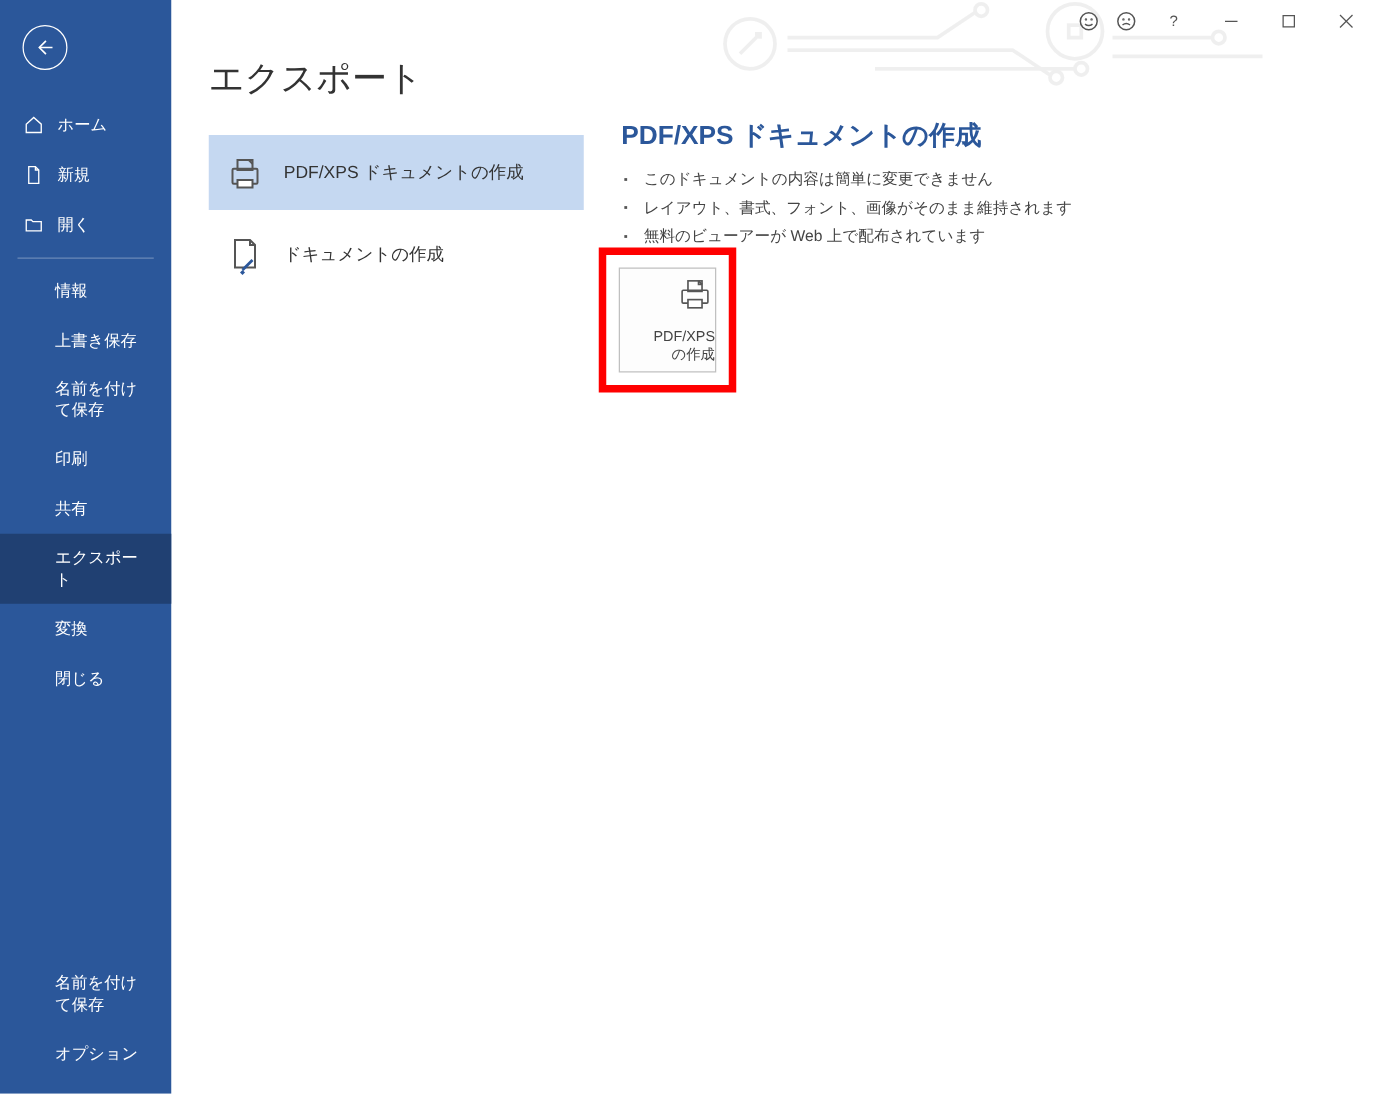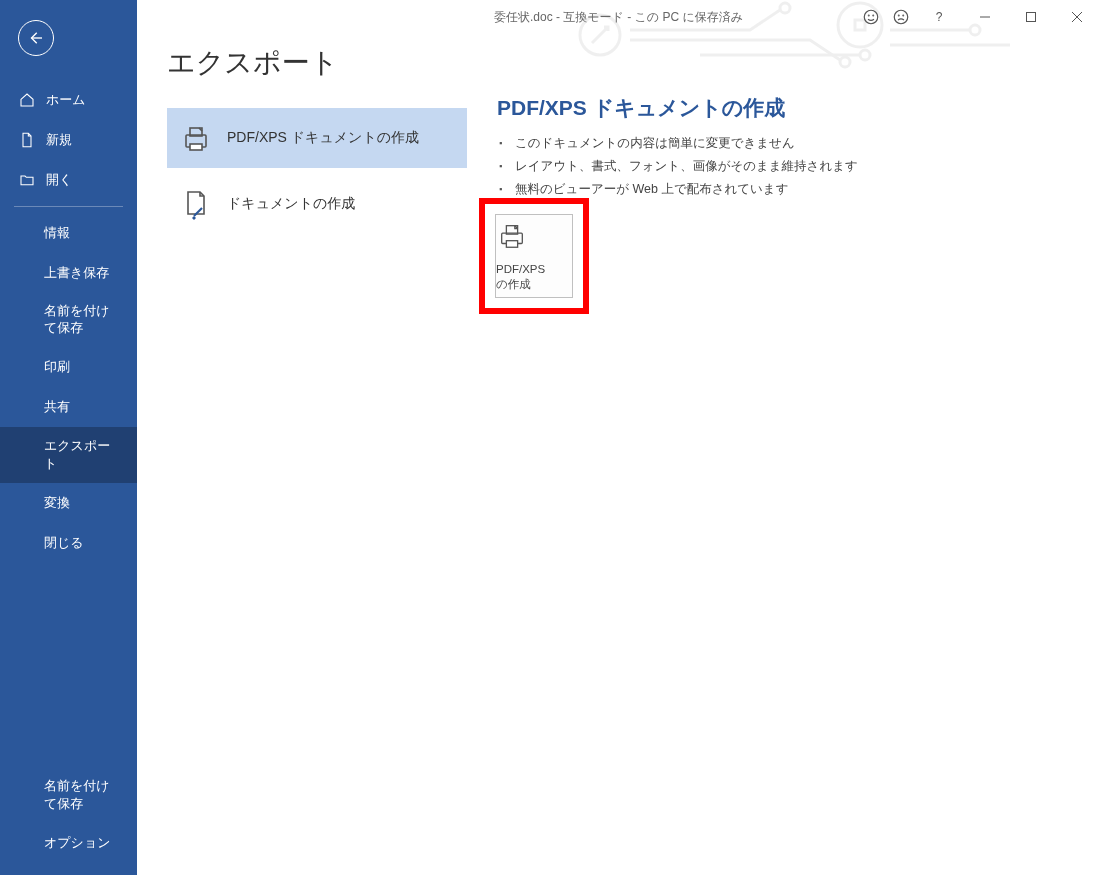--- a/index.html
+++ b/index.html
@@ -150,21 +150,21 @@
     z-index: 2;
     background: #fff;
   }
   .create-btn {
     width: 78px;
     height: 84px;
     border: 1px solid #c0c0c0;
     background: #fdfdfd;
     display: flex;
     flex-direction: column;
-    align-items: flex-start;
+    align-items: flex-end;
     justify-content: center;
     cursor: pointer;
     font-size: 11.5px;
     line-height: 1.25;
     text-align: center;
     color: #444;
   }
   .create-btn .btn-icon { margin-bottom: 8px; }
 </style>
 </head>
@@ -261,21 +261,20 @@
           <circle cx="315" cy="55" r="5"></circle>
         <circle cx="310" cy="25" r="22"></circle>
           <path d="M305 20 h10 v10 h-10z"></path>
         <path d="M340 30 H420"></path>
           <circle cx="425" cy="30" r="5"></circle>
         <path d="M340 45 H460"></path>
       </g>
     </svg>
 
     <div class="titlebar">
-      <div class="title-text">委任状.doc  -  互換モード  -  この PC に保存済み</div>
       <div class="title-right">
         <div class="title-btn face-btn">
           <svg width="18" height="18" viewBox="0 0 24 24" fill="none" stroke="#555" stroke-width="1.6">
               <circle cx="12" cy="12" r="9"></circle>
               <circle cx="9" cy="10" r="0.5" fill="#555"></circle>
               <circle cx="15" cy="10" r="0.5" fill="#555"></circle>
               <path d="M8 15 q4 3 8 0"></path>
             </svg>
         </div>
         <div class="title-btn face-btn">

